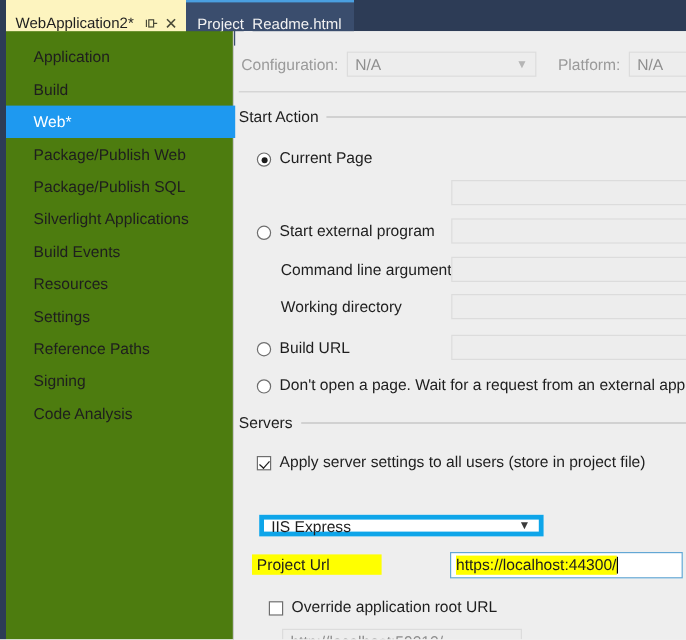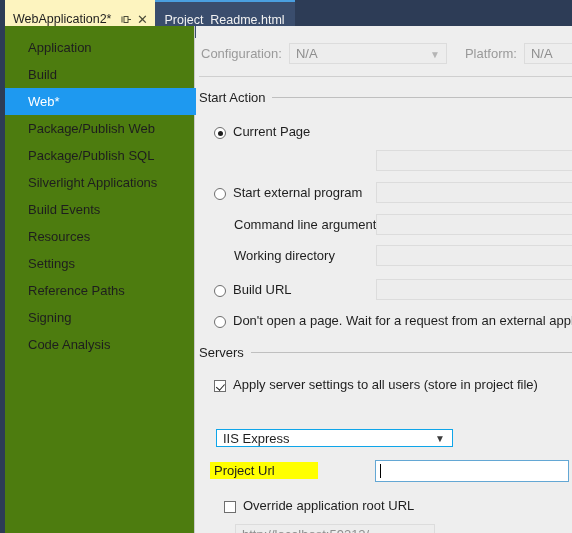--- a/index.html
+++ b/index.html
@@ -246,21 +246,21 @@
     align-items: center;
     padding-left: 6px;
     white-space: nowrap;
     overflow: hidden;
   }
   .combo-enabled {
     position: absolute;
     box-sizing: border-box;
     height: 18px;
     background: #ffffff;
-    border: 1px solid #0ea5e9;
+    border: 4px solid #0ea5e9;
     font-size: 13px;
     color: #1e1e1e;
     display: flex;
     align-items: center;
     padding-left: 6px;
   }
   .combo-enabled .chev {
     position: absolute;
     right: 7px;
     top: 50%;
@@ -444,20 +444,21 @@
 
     <div class="combo-enabled" style="left:20px; top:403px; width:237px;">
       <span>IIS Express</span>
       <span class="chev">▼</span>
     </div>
 
     <div class="hl" style="left:14px; top:436px; width:108px; height:17px;"></div>
     <div class="hl-label" style="left:18px; top:437px;">Project Url</div>
 
     <div class="tbox-focus" style="left:179px; top:434px; width:194px;">
+      <span class="val">https://localhost:44300/</span>
       <span class="caret"></span>
     </div>
 
     <div class="check-row" style="left:28px; top:472px;">
       <span class="cbx"></span>
       <span class="ctl-label">Override application root URL</span>
     </div>
 
     <div class="tbox-disabled" style="left:39px; top:498px; width:200px;">
       <span>http://localhost:59212/</span>

